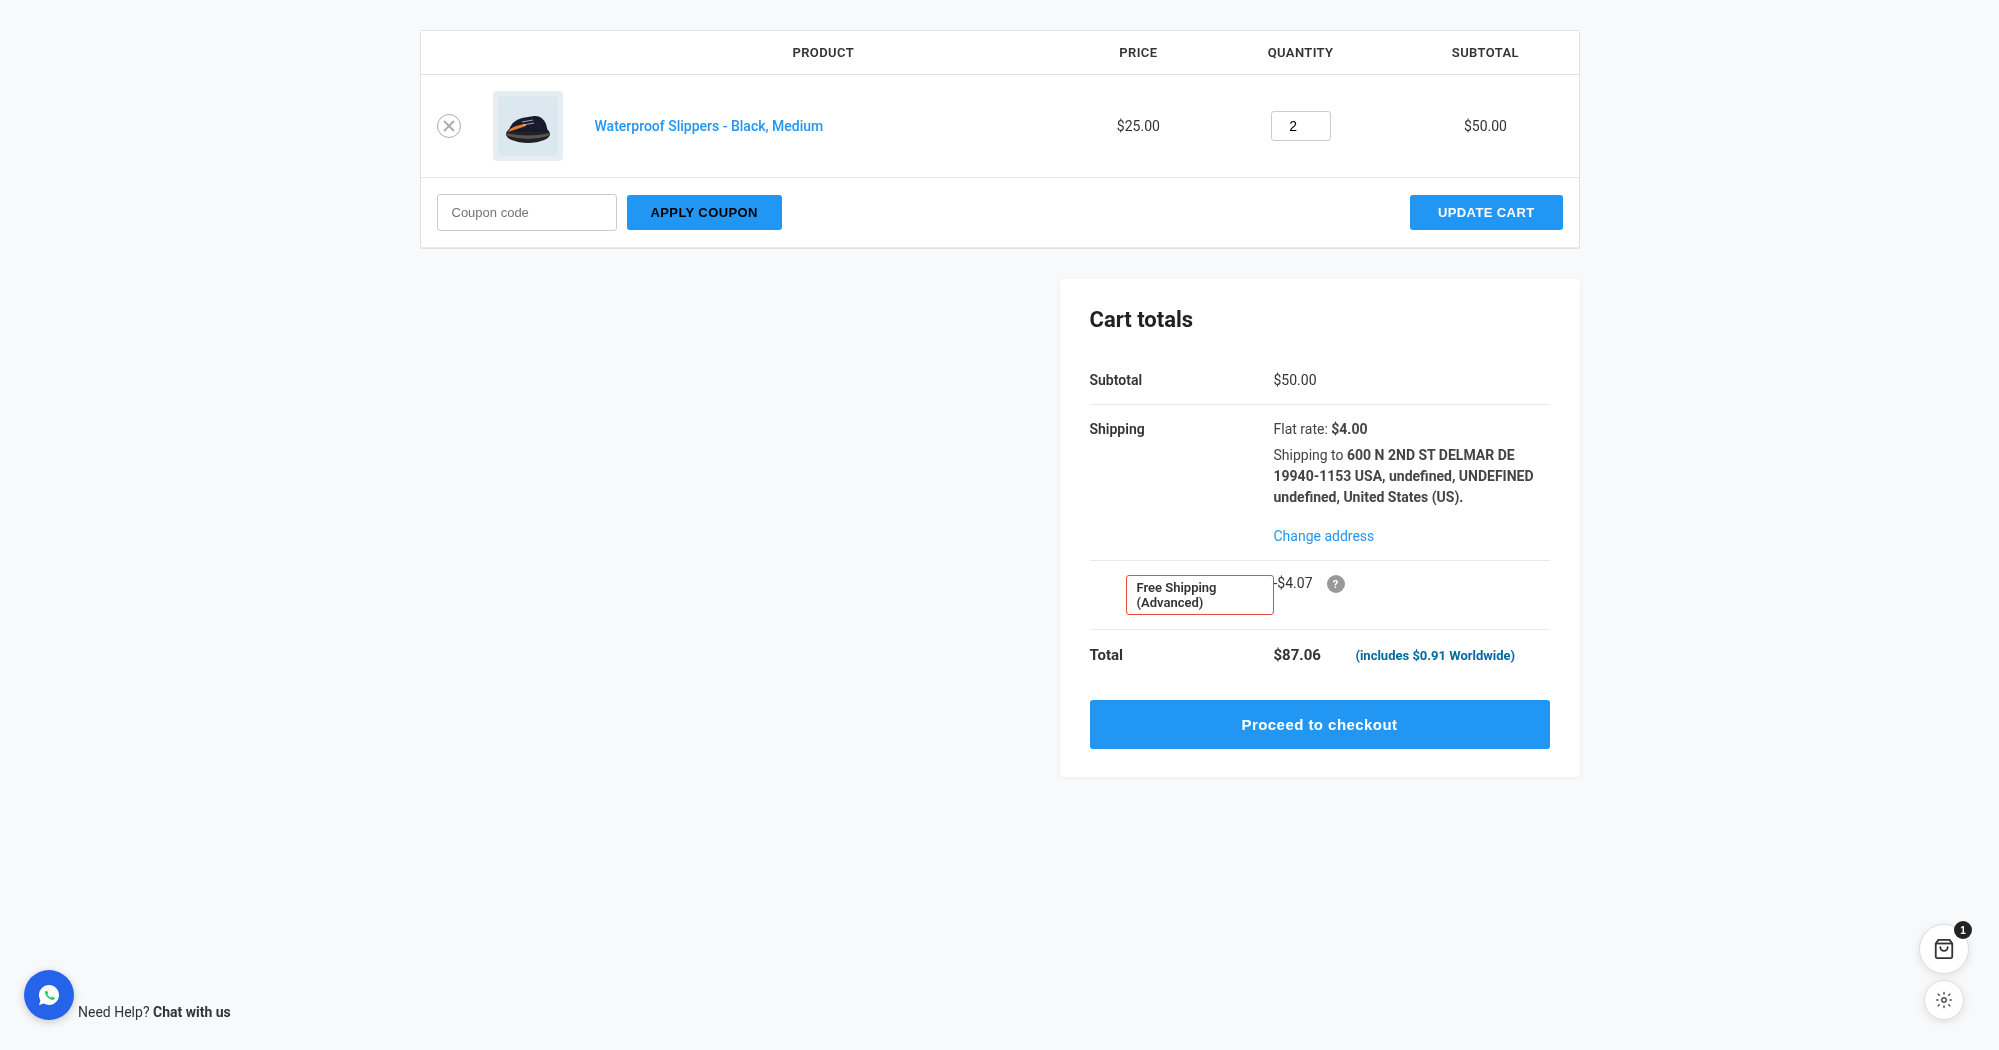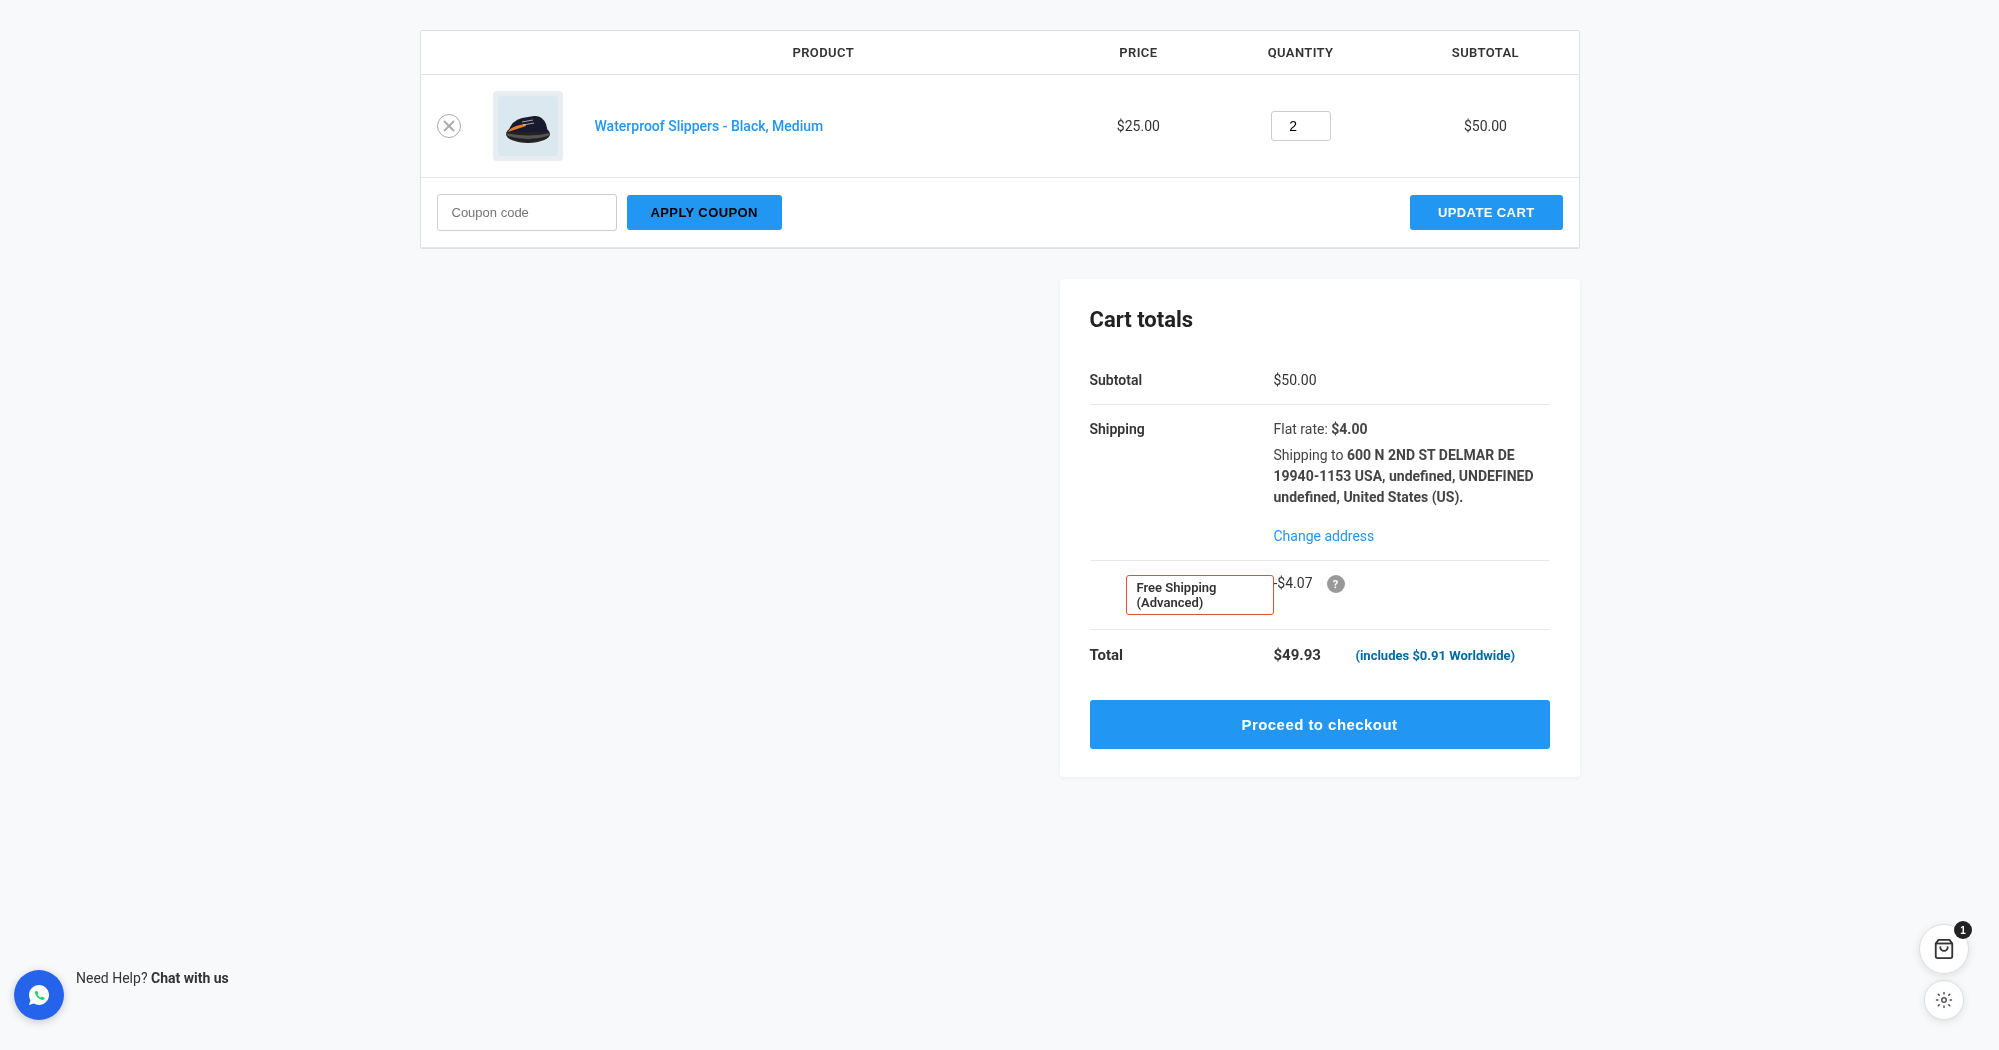--- a/index.html
+++ b/index.html
@@ -268,24 +268,24 @@
       font-weight: 600;
       letter-spacing: 0.03em;
       text-align: center;
       text-transform: none;
     }
 
     
     .chat-widget {
       position: fixed;
       bottom: 30px;
-      left: 14px;
-      display: flex;
-      align-items: flex-start;
-      gap: 12px;
+      left: 24px;
+      display: flex;
+      align-items: flex-end;
+      gap: 4px;
     }
     .chat-btn {
       width: 50px;
       height: 50px;
       border-radius: 50%;
       background: #2563eb;
       border: none;
       cursor: pointer;
       display: flex;
       align-items: center;
@@ -465,21 +465,21 @@
             <div class="free-shipping-value">
               <span>-$4.07</span>
               <span class="help-icon">?</span>
             </div>
           </td>
         </tr>
 
         <tr class="total-row">
           <td style="font-weight:700; font-size:15px;">Total</td>
           <td>
-            <span class="total-value">$49.93</span>
+            <span class="total-value">$87.06</span>
             <span class="total-includes"> (<span>includes $0.91 Worldwide</span>)</span>
           </td>
         </tr>
       </tbody>
         </table>
 
       <button class="proceed-btn">
         <span>Proceed to checkout</span>
       </button>
     </div>

